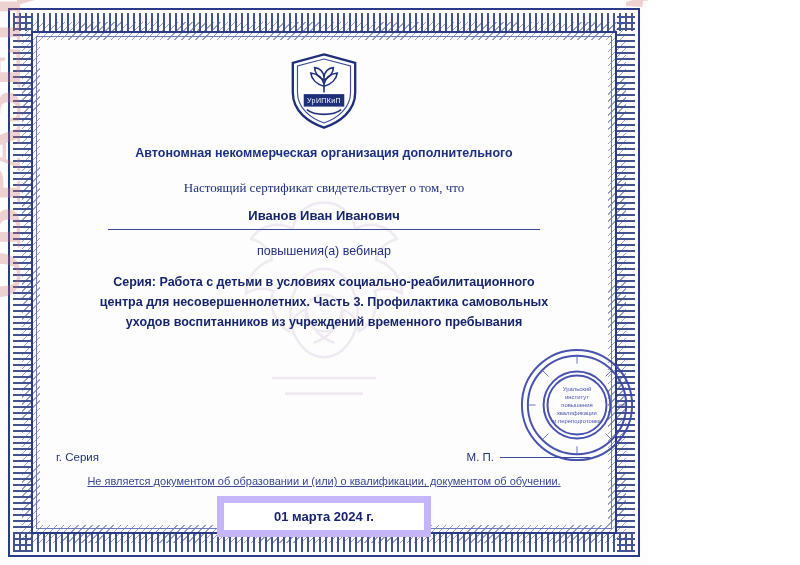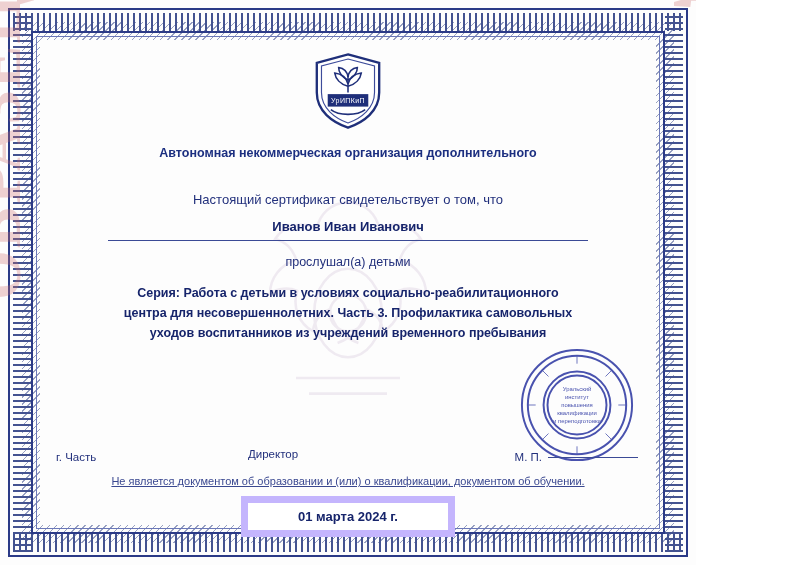--- a/index.html
+++ b/index.html
@@ -9,21 +9,20 @@
   }
   body {
     font-family: "Liberation Sans", sans-serif;
   }
   .page {
     position: relative;
     width: 648px;
     height: 565px;
     background: #fdfdfd;
     overflow: hidden;
-    padding-left: 48px;
   }
 
   
   .border-outer {
     position: absolute;
     left: 8px; top: 8px; right: 8px; bottom: 8px;
     border: 2px solid #2b3a87;
   }
   .border-pattern {
     position: absolute;
@@ -131,23 +130,24 @@
     font-family: "Liberation Serif", serif;
     font-size: 62px;
     font-weight: bold;
     letter-spacing: 8px;
     color: #17256e;
     line-height: 1;
     text-shadow: 1px 1px 0 #9aa4d0;
   }
 
   .subtitle {
-    margin-top: 30px;
+    margin-top: 18px;
     font-size: 13px;
     color: #22307c;
+    font-family: Liberation Serif, serif;
   }
 
   .name-block {
     margin-top: 12px;
     padding: 0 60px;
   }
   .name {
     font-size: 13px;
     font-weight: bold;
     color: #16246b;
@@ -289,21 +289,21 @@
     
     <div class="subtitle">Настоящий сертификат свидетельствует о том, что</div>
 
     
     <div class="name-block">
       <div class="name">Иванов Иван Иванович</div>
       <div class="name-rule"></div>
     </div>
 
     
-    <div class="listened">прослушал(а) детьми</div>
+    <div class="listened">повышения(а) вебинар</div>
 
     
     <div class="course">
       <div>Серия: Работа с детьми в условиях социально-реабилитационного</div>
       <div>центра для несовершеннолетних. Часть 3. Профилактика самовольных</div>
       <div>уходов воспитанников из учреждений временного пребывания</div>
     </div>
 
     
     <svg class="stamp" viewBox="0 0 120 120">
@@ -321,23 +321,22 @@
         <text x="60" y="46">Уральский</text>
         <text x="60" y="54">институт</text>
         <text x="60" y="62">повышения</text>
         <text x="60" y="70">квалификации</text>
         <text x="60" y="78">и переподготовки</text>
       </g>
     </svg>
 
     
     <div class="signature-row">
-      <div class="sig-city">г. Часть</div>
+      <div class="sig-city">г. Серия</div>
       <div class="sig-director">
-        <div>Директор</div>
       </div>
       <div class="sig-mp">
         <span>М. П.</span><span class="rule"></span>
       </div>
     </div>
 
     
     <div class="disclaimer">Не является документом об образовании и (или) о квалификации, документом об обучении.</div>
 
     

